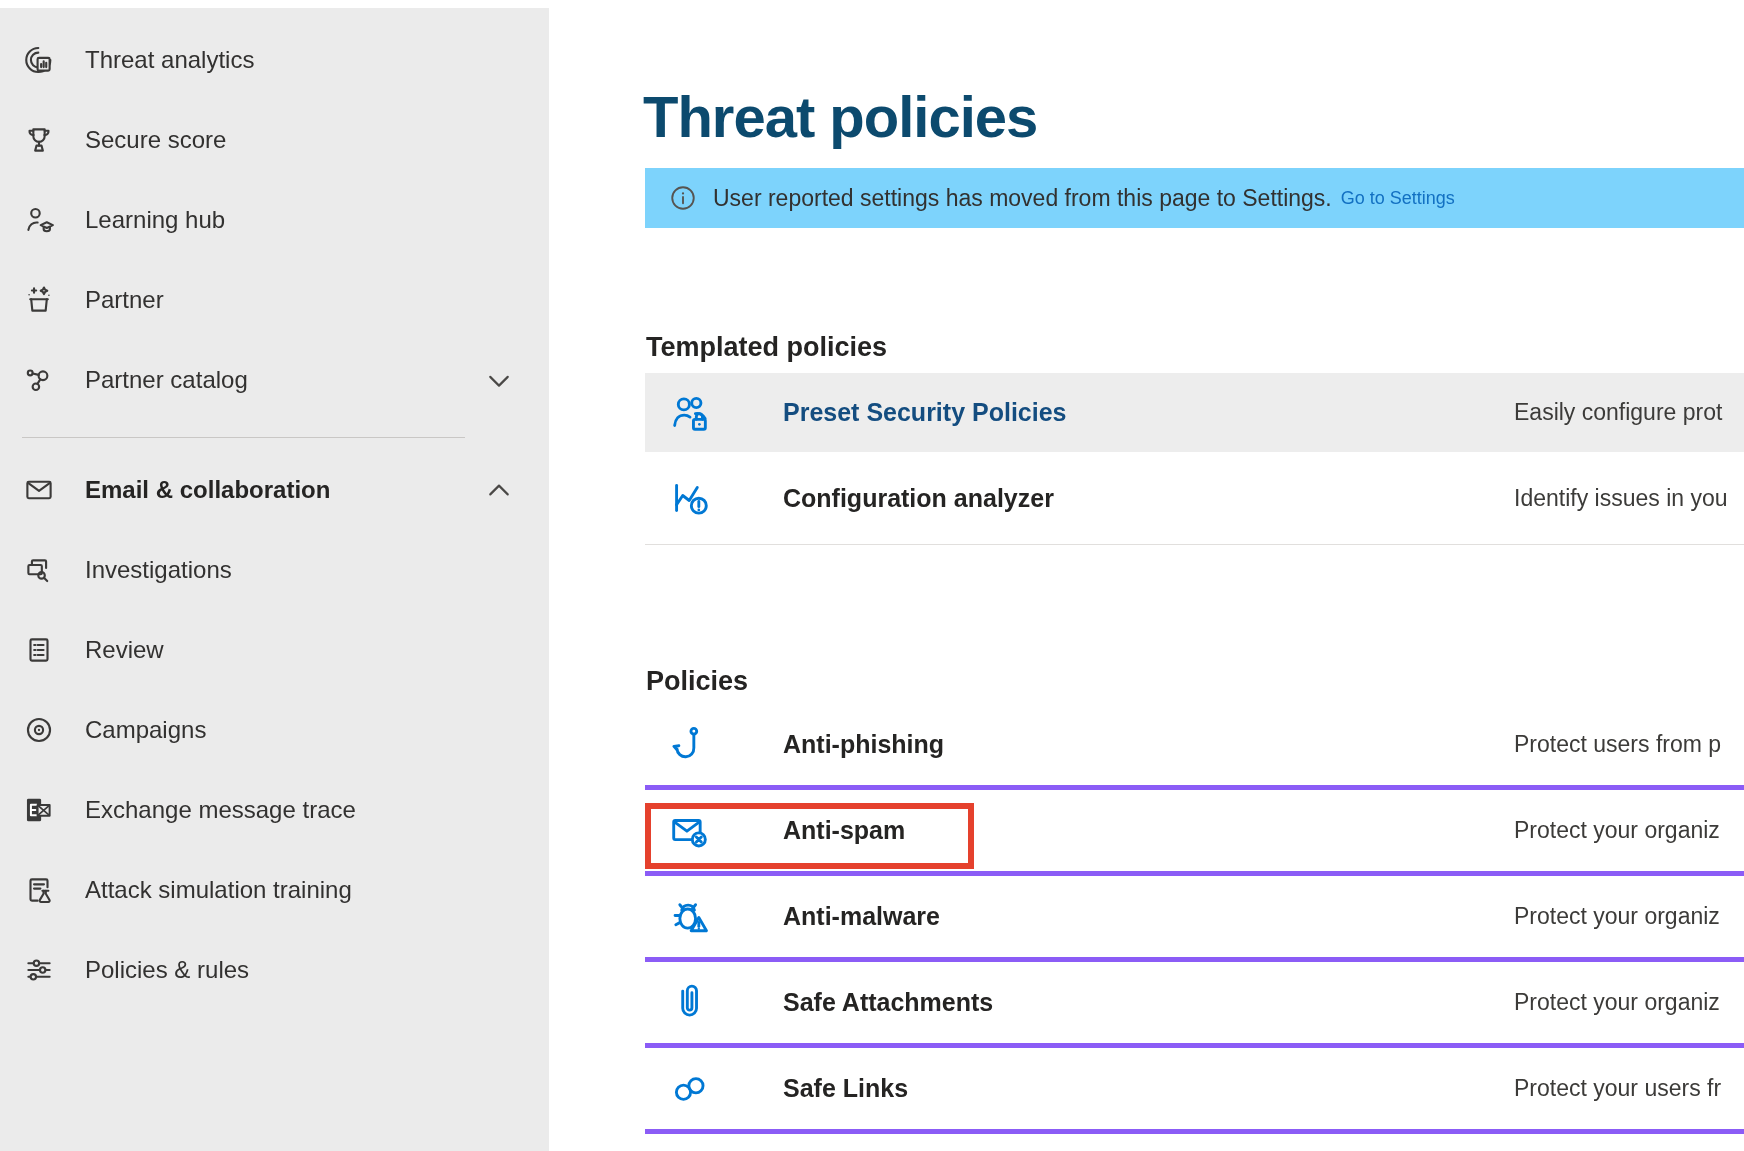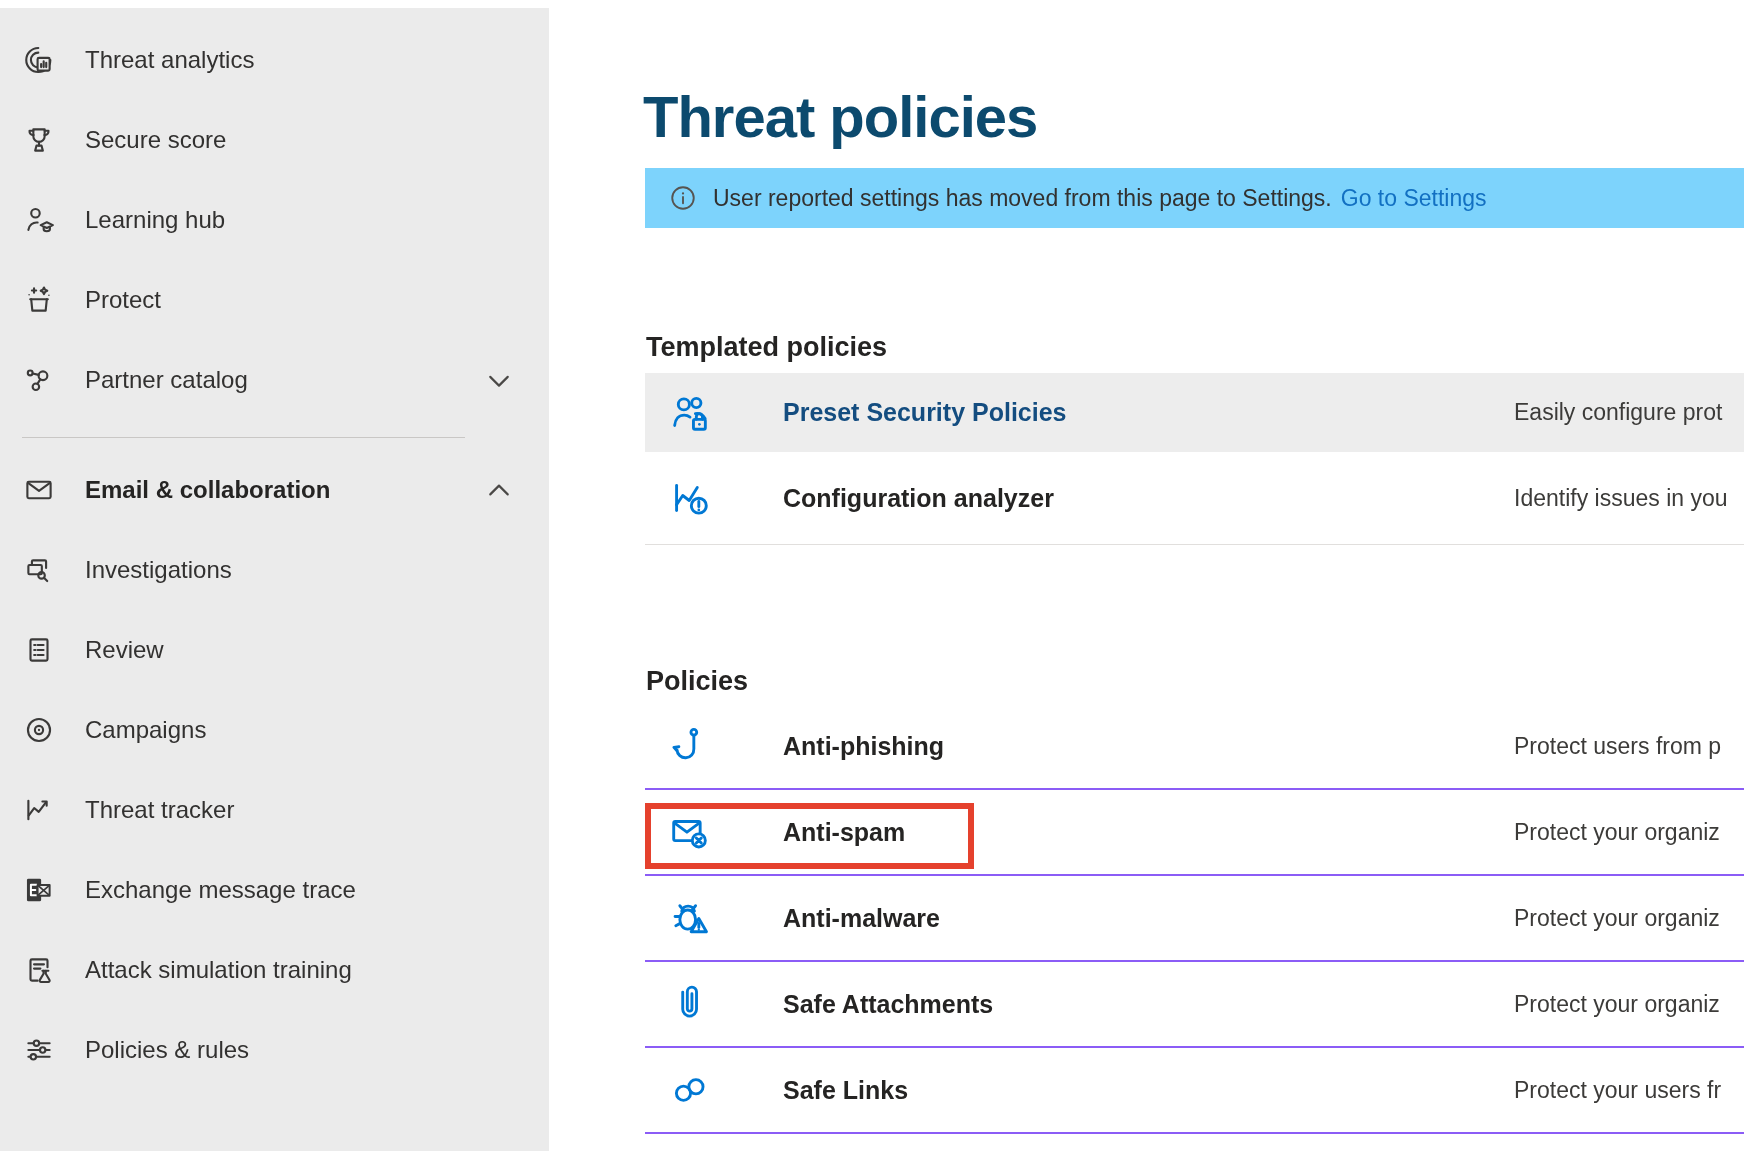--- a/index.html
+++ b/index.html
@@ -26,35 +26,35 @@
     position:absolute;left:643px;top:44px;font-size:58px;font-weight:700;
     color:#0c4a6e;letter-spacing:-1px;white-space:nowrap;
   }
   .banner{
     position:absolute;left:645px;top:168px;width:1099px;height:60px;
     background:#7dd3fc;display:flex;align-items:center;
   }
   .banner .info-ic{width:30px;height:30px;margin-left:23px;flex:none;color:#565451;}
   .banner .info-ic svg{width:100%;height:100%;fill:none;stroke:currentColor;stroke-width:1.5;stroke-linecap:round;}
   .banner .btext{margin-left:15px;font-size:23px;color:#323130;white-space:nowrap;}
-  .banner .blink{margin-left:9px;font-size:23px;color:#1270c2;white-space:nowrap;cursor:pointer;text-decoration:none;}
+  .banner .blink{margin-left:9px;font-size:18px;color:#1270c2;white-space:nowrap;cursor:pointer;text-decoration:none;}
   .sec-heading{position:absolute;left:646px;font-size:27px;font-weight:700;color:#252423;white-space:nowrap;}
   .h-templated{top:310px;}
   .h-policies{top:644px;}
   .row{position:absolute;left:645px;width:1099px;display:flex;align-items:center;cursor:pointer;}
   .row-preset{top:373px;height:79px;background:#ededed;}
   .row-config{top:452px;height:92px;}
   .ric{width:46px;height:46px;margin-left:22px;flex:none;color:#0078d4;}
   .ric svg{width:100%;height:100%;fill:none;stroke:currentColor;stroke-width:1.5;stroke-linecap:round;stroke-linejoin:round;}
   .rname{margin-left:70px;font-size:25px;font-weight:700;color:#252423;white-space:nowrap;}
   .rname.linkblue{color:#144d80;}
   .rdesc{position:absolute;left:869px;font-size:23px;color:#3c3b39;white-space:nowrap;}
   .divider-main{position:absolute;left:645px;top:544px;width:1099px;height:1px;background:#e1dfdd;}
   .prow-wrap{position:absolute;left:645px;top:704px;width:1099px;}
-  .prow{height:86px;box-sizing:border-box;border-bottom:2px solid #8b5cf6;display:flex;align-items:center;position:relative;cursor:pointer;}
+  .prow{height:86px;box-sizing:border-box;border-bottom:5px solid #8b5cf6;display:flex;align-items:center;position:relative;cursor:pointer;}
   .annotation{
     position:absolute;left:645px;top:803px;width:329px;height:66px;
     box-sizing:border-box;border:6px solid #e5412d;z-index:5;pointer-events:none;
   }
 </style>
 </head>
 <body>
 
 <nav class="sidebar">
 
@@ -90,21 +90,21 @@
 
   <div class="side-item">
     <span class="ic"><svg viewBox="0 0 24 24">
       <path d="M6.5 11.5l.8 8h9.4l.8-8"></path>
           <path d="M5.8 11.5h12.4"></path>
       <path d="M8.5 3.8v3M7 5.3h3"></path>
       <path d="M15.5 3.2l.8 1.5 1.5.8-1.5.8-.8 1.5-.8-1.5-1.5-.8 1.5-.8z"></path>
       <circle cx="5" cy="8.3" r="0.55" fill="#3b3a39" stroke="none"></circle>
       <circle cx="19" cy="8.6" r="0.55" fill="#3b3a39" stroke="none"></circle>
         </svg></span>
-    <span class="lbl">Protect</span>
+    <span class="lbl">Partner</span>
   </div>
 
   <div class="side-item">
     <span class="ic"><svg viewBox="0 0 24 24">
       <circle cx="5.8" cy="7" r="1.7"></circle>
           <circle cx="14.8" cy="9" r="3.1"></circle>
           <circle cx="9.8" cy="16.8" r="2.3"></circle>
       <path d="M7.5 7.4l4.3 1M12.9 11.6l-2 3.1"></path>
         </svg></span>
     <span class="lbl">Partner catalog</span>
@@ -148,28 +148,20 @@
 
   <div class="side-item">
     <span class="ic"><svg viewBox="0 0 24 24">
       <circle cx="12" cy="12" r="7.8"></circle>
           <circle cx="12" cy="12" r="2.9"></circle>
       <circle cx="12" cy="12" r="0.8" fill="#3b3a39" stroke="none"></circle>
         </svg></span>
     <span class="lbl">Campaigns</span>
   </div>
 
-  <div class="side-item">
-    <span class="ic"><svg viewBox="0 0 24 24">
-      <path d="M4.5 5.5v13"></path>
-      <path d="M4.8 15.8l3.8-5.2 3.2 2.7 5.2-6.9"></path>
-      <path d="M14.4 6h3v3"></path>
-        </svg></span>
-    <span class="lbl">Threat tracker</span>
-  </div>
 
   <div class="side-item">
     <span class="ic"><svg viewBox="0 0 24 24" style="stroke:none">
       <rect x="3.5" y="4" width="10" height="16" rx="1" fill="#3a3a3a"></rect>
       <path d="M6.3 8.3h4M6.3 12h3.2M6.3 15.7h4M6.3 8.3v7.4" stroke="#ffffff" stroke-width="1.4" fill="none"></path>
       <rect x="11" y="8.5" width="8.5" height="7.5" fill="#ebebeb" stroke="#3a3a3a" stroke-width="1.4"></rect>
       <path d="M11.4 8.9l7.7 6.7M19.1 8.9l-7.7 6.7" stroke="#3a3a3a" stroke-width="1.2" fill="none"></path>
         </svg></span>
     <span class="lbl">Exchange message trace</span>
   </div>

